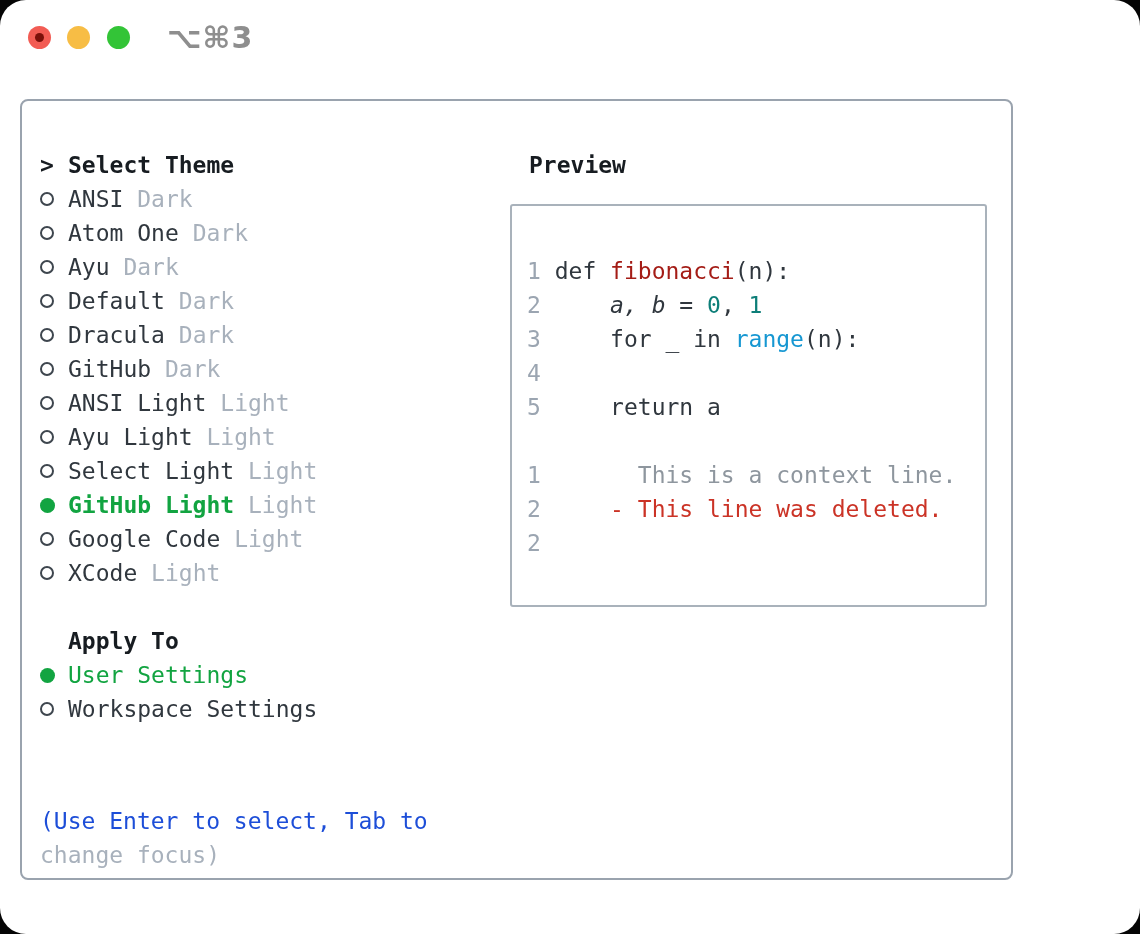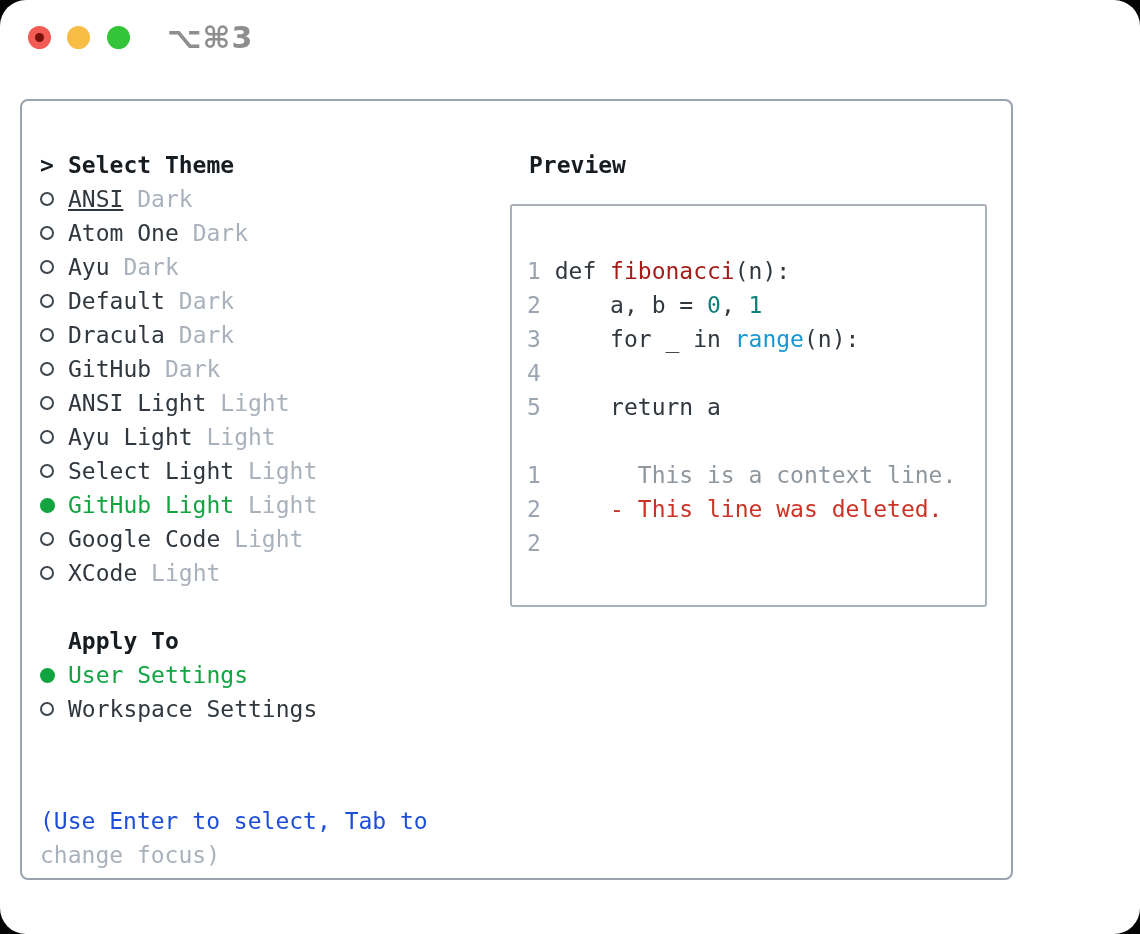--- a/index.html
+++ b/index.html
@@ -34,47 +34,47 @@
         <div class="dot" style="background: rgb(122, 16, 10);"></div>
       </div>
     <div class="traffic t-yellow" style="background: rgb(247, 189, 69);"></div>
     <div class="traffic t-green" style="background: rgb(51, 196, 55);"></div>
     <div class="win-title" style="color: rgb(142, 142, 142);">⌥⌘3</div>
   </div>
 
   <div class="panel">
     <div class="left-col" id="left-col">
         <div class="row"><span class="hdr-prefix" style="color: rgb(23, 28, 33);">&gt;</span><span class="bold" style="color: rgb(23, 28, 33);">Select Theme</span></div>
-        <div class="row"><span class="bullet-cell"><span class="bullet"></span></span><span style="color: rgb(48, 55, 62); text-decoration: underline;">ANSI</span><span style="color: rgb(168, 177, 188);"> Dark</span></div>
+        <div class="row"><span class="bullet-cell"><span class="bullet"></span></span><span style="color: rgb(48, 55, 62);">ANSI</span><span style="color: rgb(168, 177, 188);"> Dark</span></div>
         <div class="row"><span class="bullet-cell"><span class="bullet"></span></span><span style="color: rgb(48, 55, 62);">Atom One</span><span style="color: rgb(168, 177, 188);"> Dark</span></div>
         <div class="row"><span class="bullet-cell"><span class="bullet"></span></span><span style="color: rgb(48, 55, 62);">Ayu</span><span style="color: rgb(168, 177, 188);"> Dark</span></div>
         <div class="row"><span class="bullet-cell"><span class="bullet"></span></span><span style="color: rgb(48, 55, 62);">Default</span><span style="color: rgb(168, 177, 188);"> Dark</span></div>
         <div class="row"><span class="bullet-cell"><span class="bullet"></span></span><span style="color: rgb(48, 55, 62);">Dracula</span><span style="color: rgb(168, 177, 188);"> Dark</span></div>
         <div class="row"><span class="bullet-cell"><span class="bullet"></span></span><span style="color: rgb(48, 55, 62);">GitHub</span><span style="color: rgb(168, 177, 188);"> Dark</span></div>
         <div class="row"><span class="bullet-cell"><span class="bullet"></span></span><span style="color: rgb(48, 55, 62);">ANSI Light</span><span style="color: rgb(168, 177, 188);"> Light</span></div>
         <div class="row"><span class="bullet-cell"><span class="bullet"></span></span><span style="color: rgb(48, 55, 62);">Ayu Light</span><span style="color: rgb(168, 177, 188);"> Light</span></div>
         <div class="row"><span class="bullet-cell"><span class="bullet"></span></span><span style="color: rgb(48, 55, 62);">Select Light</span><span style="color: rgb(168, 177, 188);"> Light</span></div>
-        <div class="row"><span class="bullet-cell"><span class="bullet sel" style="background: rgb(18, 164, 65);"></span></span><span style="color: rgb(18, 164, 65);">GitHub Light</span><span style="color: rgb(168, 177, 188);"> Light</span></div>
+        <div class="row"><span class="bullet-cell"><span class="bullet sel" style="background: rgb(18, 164, 65);"></span></span><span style="color: rgb(18, 164, 65); font-weight: bold;">GitHub Light</span><span style="color: rgb(168, 177, 188);"> Light</span></div>
         <div class="row"><span class="bullet-cell"><span class="bullet"></span></span><span style="color: rgb(48, 55, 62);">Google Code</span><span style="color: rgb(168, 177, 188);"> Light</span></div>
         <div class="row"><span class="bullet-cell"><span class="bullet"></span></span><span style="color: rgb(48, 55, 62);">XCode</span><span style="color: rgb(168, 177, 188);"> Light</span></div>
         <div class="row"></div>
         <div class="row"><span class="bullet-cell"></span><span style="color: rgb(23, 28, 33); font-weight: 600;">Apply To</span></div>
         <div class="row"><span class="bullet-cell"><span class="bullet sel" style="background: rgb(18, 164, 65);"></span></span><span style="color: rgb(18, 164, 65);">User Settings</span></div>
         <div class="row"><span class="bullet-cell"><span class="bullet"></span></span><span style="color: rgb(48, 55, 62);">Workspace Settings</span></div>
         <div class="row"></div>
         <div class="row" style="color: #1d4ed8; margin-top: 44px;">(Use Enter to select, Tab to</div>
         <div class="row" style="color: rgb(168, 177, 188);">change focus)</div>
       </div>
     <div class="right-col">
       <div class="row bold" style="color: rgb(23, 28, 33); margin-left: 27px;">Preview</div>
     </div>
     <div class="preview-box">
       <div class="code" id="code-block">
           <div class="code-line"><span style="color: rgb(155, 165, 177);">1 </span><span style="color: rgb(48, 55, 62);">def </span><span style="color: rgb(164, 28, 22);">fibonacci</span><span style="color: rgb(48, 55, 62);">(n):</span></div>
-          <div class="code-line"><span style="color: rgb(155, 165, 177);">2 </span><span style="color: rgb(48, 55, 62);">    a, b = </span><span style="color: rgb(13, 126, 120);">0</span><span style="color: rgb(48, 55, 62);">, </span><span style="color: rgb(13, 126, 120);">1</span></div>
+          <div class="code-line"><span style="color: rgb(155, 165, 177);">2 </span><span style="color: rgb(48, 55, 62); font-style: italic;">    a, b = </span><span style="color: rgb(13, 126, 120);">0</span><span style="color: rgb(48, 55, 62);">, </span><span style="color: rgb(13, 126, 120);">1</span></div>
           <div class="code-line"><span style="color: rgb(155, 165, 177);">3 </span><span style="color: rgb(48, 55, 62);">    for _ in </span><span style="color: rgb(22, 151, 210);">range</span><span style="color: rgb(48, 55, 62);">(n):</span></div>
           <div class="code-line"><span style="color: rgb(155, 165, 177);">4 </span></div>
           <div class="code-line"><span style="color: rgb(155, 165, 177);">5 </span><span style="color: rgb(48, 55, 62);">    return a</span></div>
           <div class="code-line"></div>
           <div class="code-line"><span style="color: rgb(155, 165, 177);">1 </span><span style="color: rgb(142, 150, 158);">      This is a context line.</span></div>
           <div class="code-line"><span style="color: rgb(155, 165, 177);">2 </span><span style="color: rgb(203, 51, 38);">    - This line was deleted.</span></div>
           <div class="code-line"><span style="color: rgb(155, 165, 177);">2 </span></div>
         </div>
     </div>
   </div>

